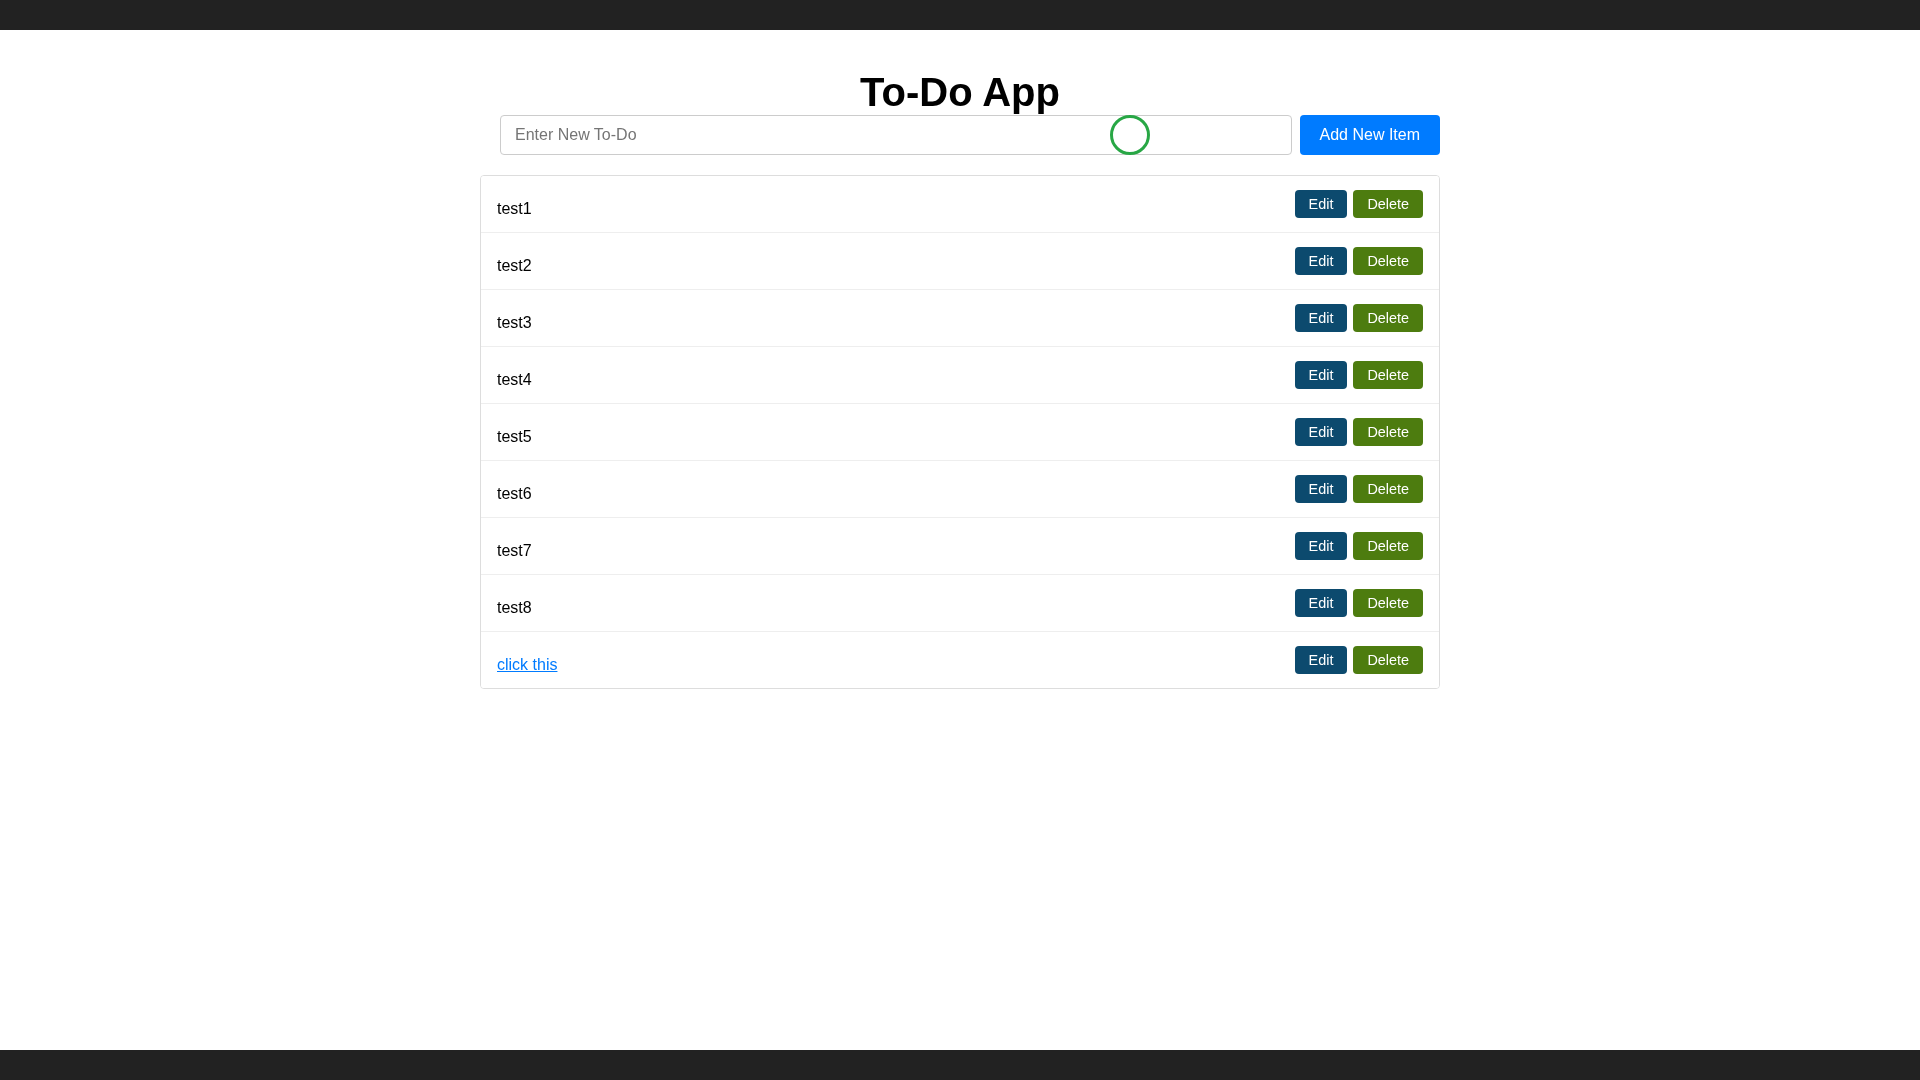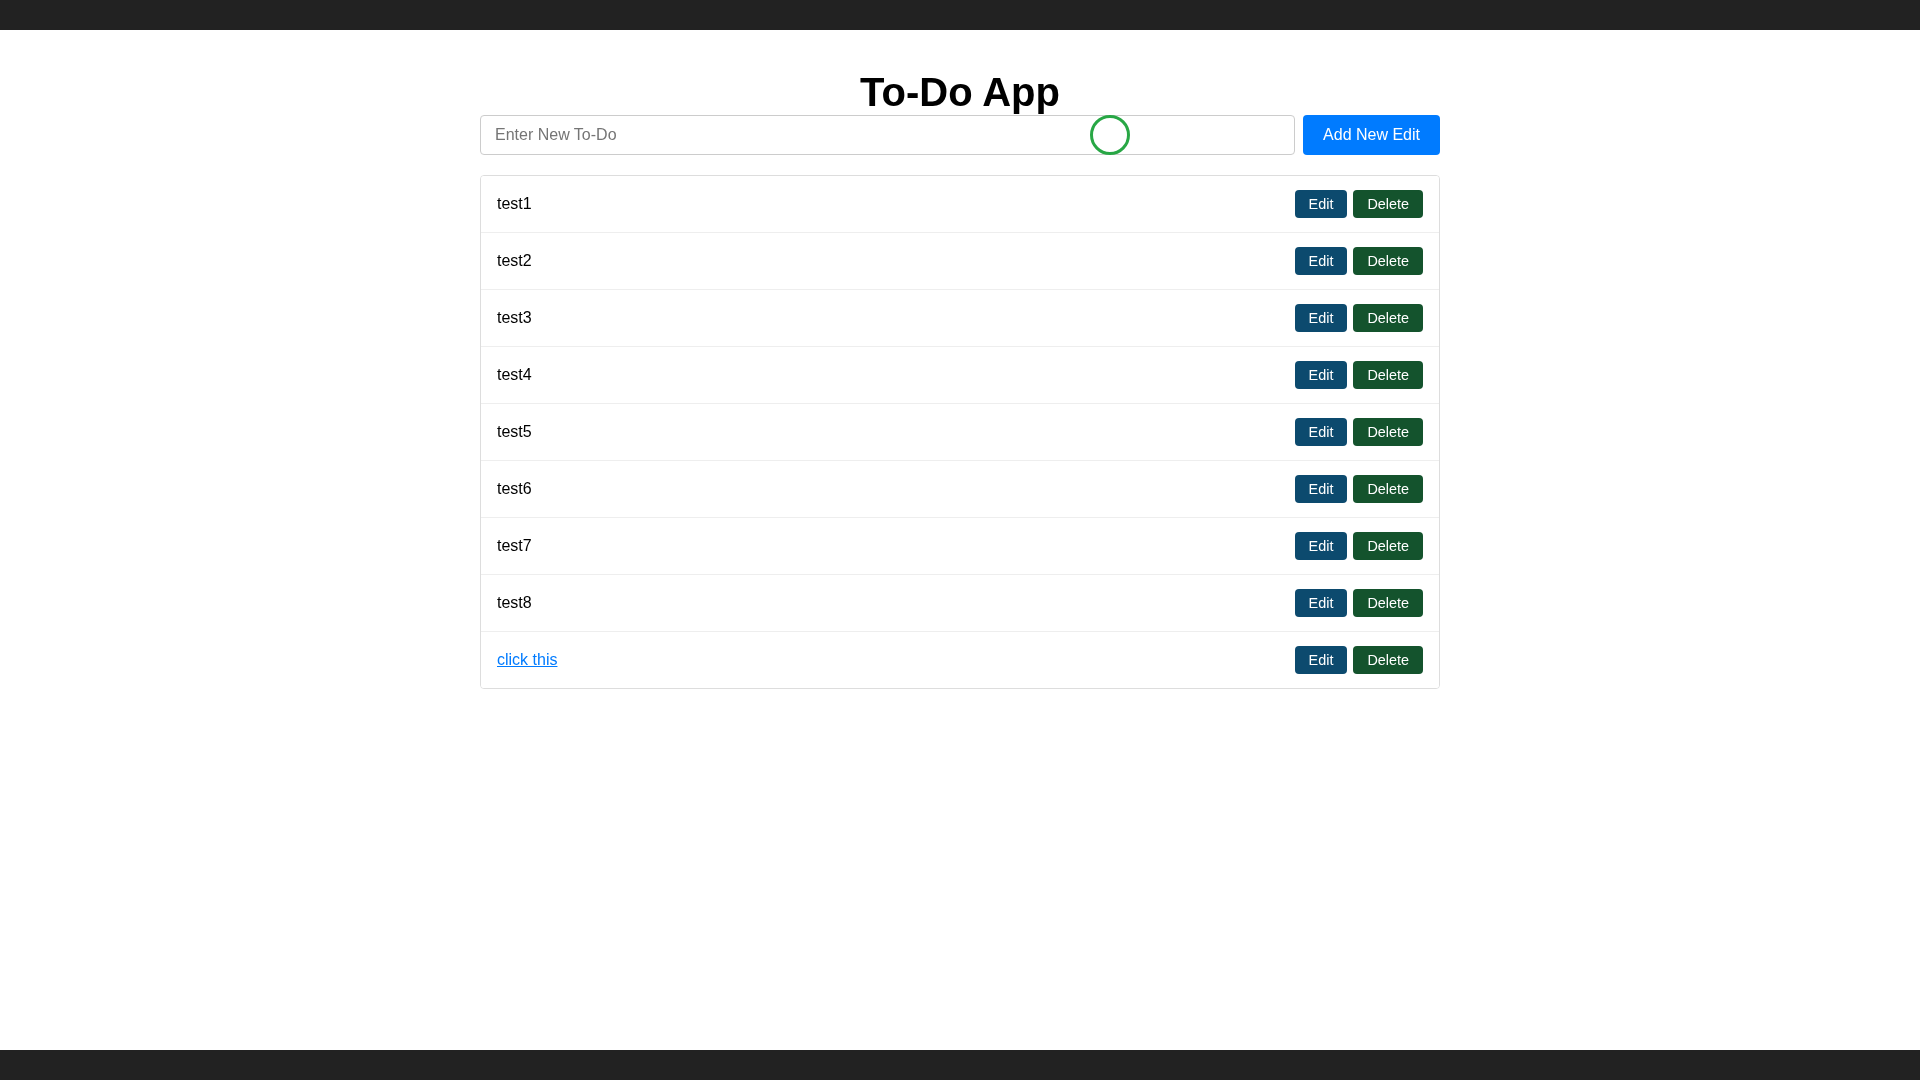--- a/index.html
+++ b/index.html
@@ -42,20 +42,21 @@
       font-size: 2.5rem;
       font-weight: bold;
       color: #000;
     }
 
     .input-row {
       display: flex;
       gap: 8px;
       margin-bottom: 20px;
       position: relative;
+      margin-left: 20px;
     }
 
     .new-todo-input {
       flex: 1;
       padding: 10px 14px;
       font-size: 1rem;
       border: 1px solid #ccc;
       border-radius: 4px;
       outline: none;
     }
@@ -85,21 +86,21 @@
     }
 
     .todo-list {
       border: 1px solid #ddd;
       border-radius: 4px;
       overflow: hidden;
     }
 
     .todo-item {
       display: flex;
-      align-items: center;
+      align-items: flex-end;
       justify-content: space-between;
       padding: 14px 16px;
       border-bottom: 1px solid #eee;
       background: #fff;
     }
 
     .todo-item:last-child {
       border-bottom: none;
     }
 
@@ -124,40 +125,40 @@
       background: #0c4a6e;
       color: #fff;
       border: none;
       border-radius: 4px;
       font-size: 0.9rem;
       cursor: pointer;
     }
 
     .delete-btn {
       padding: 6px 14px;
-      background: #14532d;
+      background: #4d7c0f;
       color: #fff;
       border: none;
       border-radius: 4px;
       font-size: 0.9rem;
       cursor: pointer;
     }
   </style>
 </head>
 <body>
 
 <div class="top-bar"></div>
 
 <div class="content">
   <h1 class="app-title">To-Do App</h1>
 
   <div class="input-row">
     <input class="new-todo-input" type="text" placeholder="Enter New To-Do" style="">
     <div class="cursor-indicator"></div>
-    <button class="add-btn">Add New Edit</button>
+    <button class="add-btn">Add New Item</button>
   </div>
 
   <div class="todo-list" id="todo-list">
   <div class="todo-item">
         <span class="todo-text">test1</span>
         <div class="btn-group">
           <button class="edit-btn">Edit</button>
           <button class="delete-btn">Delete</button>
         </div>
       </div>

